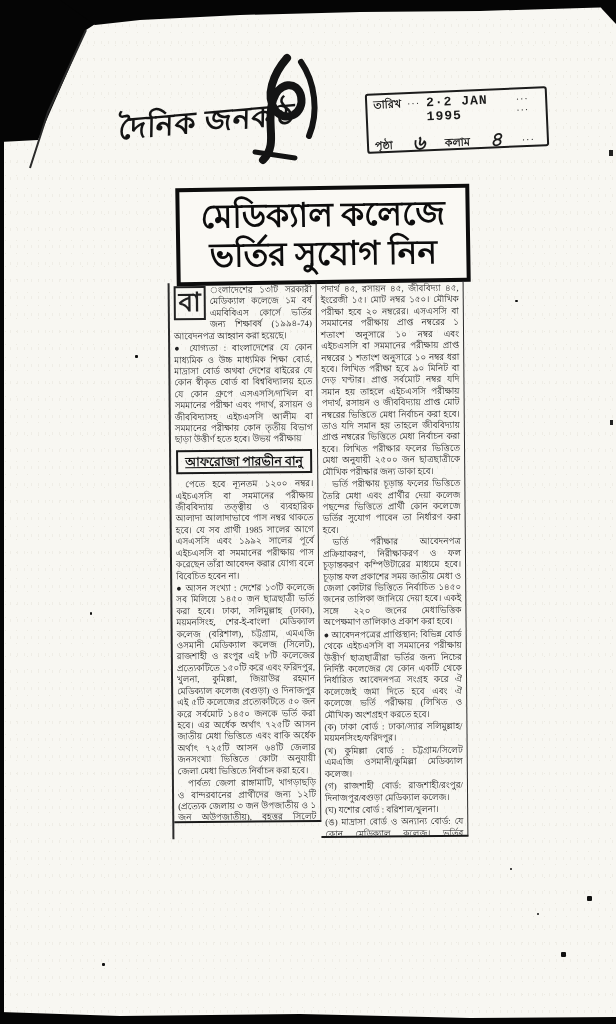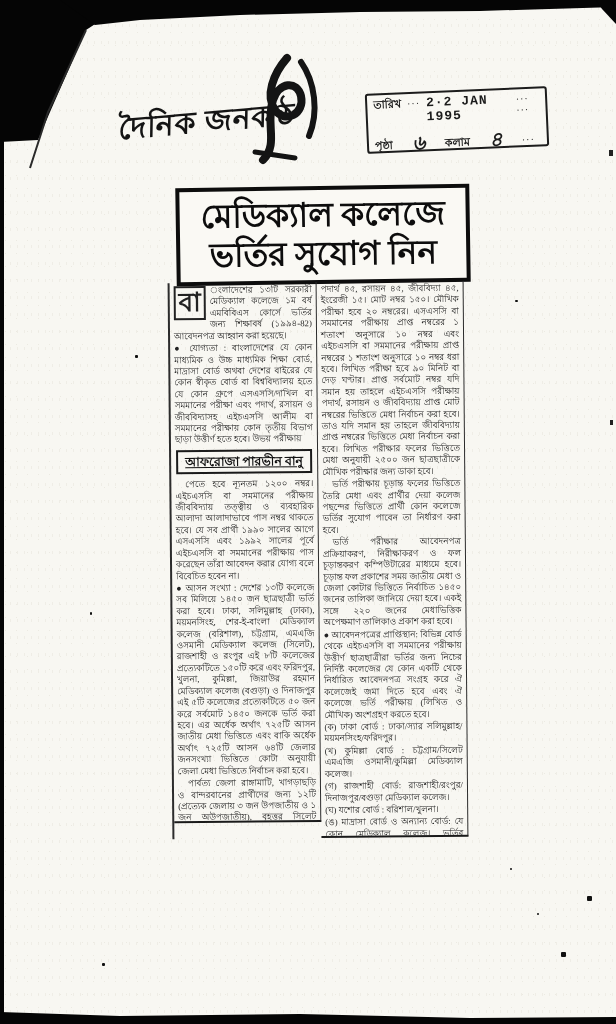--- a/index.html
+++ b/index.html
@@ -78,24 +78,24 @@
     </div>
   </div>
 
   <div class="headline-box">
     <div>মেডিক্যাল কলেজে</div>
     <div>ভর্তির সুযোগ নিন</div>
   </div>
 
   <div class="columns">
     <div class="col col1">
-      <p class="para"><span class="dropcap">বা</span><span>ংলাদেশের ১৩টি সরকারী মেডিক্যাল কলেজে ১ম বর্ষ এমবিবিএস কোর্সে ভর্তির জন্য শিক্ষাবর্ষ (১৯৯৪-82) আবেদনপত্র আহ্বান করা হয়েছে।</span></p>
+      <p class="para"><span class="dropcap">বা</span><span>ংলাদেশের ১৩টি সরকারী মেডিক্যাল কলেজে ১ম বর্ষ এমবিবিএস কোর্সে ভর্তির জন্য শিক্ষাবর্ষ (১৯৯৪-74) আবেদনপত্র আহ্বান করা হয়েছে।</span></p>
       <p class="para">● যোগ্যতা : বাংলাদেশের যে কোন মাধ্যমিক ও উচ্চ মাধ্যমিক শিক্ষা বোর্ড, মাদ্রাসা বোর্ড অথবা দেশের বাইরের যে কোন স্বীকৃত বোর্ড বা বিশ্ববিদ্যালয় হতে যে কোন গ্রুপে এসএসসি/দাখিল বা সমমানের পরীক্ষা এবং পদার্থ, রসায়ন ও জীববিদ্যাসহ এইচএসসি আলীম বা সমমানের পরীক্ষায় কোন তৃতীয় বিভাগ ছাড়া উত্তীর্ণ হতে হবে। উভয় পরীক্ষায়</p>
       <div class="byline-box">আফরোজা পারভীন বানু</div>
-      <p class="para indent">পেতে হবে ন্যূনতম ১২০০ নম্বর। এইচএসসি বা সমমানের পরীক্ষায় জীববিদ্যায় তত্ত্বীয় ও ব্যবহারিক আলাদা আলাদাভাবে পাস নম্বর থাকতে হবে। যে সব প্রার্থী ১৯৯০ সালের আগে এসএসসি এবং ১৯৯২ সালের পূর্বে এইচএসসি বা সমমানের পরীক্ষায় পাস করেছেন তাঁরা আবেদন করার যোগ্য বলে বিবেচিত হবেন না।</p>
+      <p class="para indent">পেতে হবে ন্যূনতম ১২০০ নম্বর। এইচএসসি বা সমমানের পরীক্ষায় জীববিদ্যায় তত্ত্বীয় ও ব্যবহারিক আলাদা আলাদাভাবে পাস নম্বর থাকতে হবে। যে সব প্রার্থী 1985 সালের আগে এসএসসি এবং ১৯৯২ সালের পূর্বে এইচএসসি বা সমমানের পরীক্ষায় পাস করেছেন তাঁরা আবেদন করার যোগ্য বলে বিবেচিত হবেন না।</p>
       <p class="para">● আসন সংখ্যা : দেশের ১৩টি কলেজে সব মিলিয়ে ১৪৫০ জন ছাত্রছাত্রী ভর্তি করা হবে। ঢাকা, সলিমুল্লাহ (ঢাকা), ময়মনসিংহ, শের-ই-বাংলা মেডিক্যাল কলেজ (বরিশাল), চট্টগ্রাম, এমএজি ওসমানী মেডিক্যাল কলেজ (সিলেট), রাজশাহী ও রংপুর এই ৮টি কলেজের প্রত্যেকটিতে ১৫০টি করে এবং ফরিদপুর, খুলনা, কুমিল্লা, জিয়াউর রহমান মেডিক্যাল কলেজ (বগুড়া) ও দিনাজপুর এই ৫টি কলেজের প্রত্যেকটিতে ৫০ জন করে সর্বমোট ১৪৫০ জনকে ভর্তি করা হবে। এর অর্ধেক অর্থাৎ ৭২৫টি আসন জাতীয় মেধা ভিত্তিতে এবং বাকি অর্ধেক অর্থাৎ ৭২৫টি আসন ৬৪টি জেলার জনসংখ্যা ভিত্তিতে কোটা অনুযায়ী জেলা মেধা ভিত্তিতে নির্বাচন করা হবে।</p>
       <p class="para indent">পার্বত্য জেলা রাঙ্গামাটি, খাগড়াছড়ি ও বান্দরবানের প্রার্থীদের জন্য ১২টি (প্রত্যেক জেলায় ৩ জন উপজাতীয় ও ১ জন অউপজাতীয়), বৃহত্তর সিলেট জেলার উপজাতীয় প্রার্থীদের জন্য ২টি ও অন্যান্য জেলার উপজাতীয় প্রার্থীদের জন্য ২টিসহ সর্বমোট ১৬টি অতিরিক্ত আসন সংরক্ষিত। তবে তাদের উল্লিখিত শিক্ষাগত যোগ্যতা থাকতে হবে এবং একই ভর্তি পরীক্ষা দিতে হবে।</p>
 
     </div>
     <div class="col col2">
       <p class="para">পদার্থ ৪৫, রসায়ন ৪৫, জীববিদ্যা ৪৫, ইংরেজী ১৫। মোট নম্বর ১৫০। মৌখিক পরীক্ষা হবে ২০ নম্বরের। এসএসসি বা সমমানের পরীক্ষায় প্রাপ্ত নম্বরের ১ শতাংশ অনুসারে ১০ নম্বর এবং এইচএসসি বা সমমানের পরীক্ষায় প্রাপ্ত নম্বরের ১ শতাংশ অনুসারে ১০ নম্বর ধরা হবে। লিখিত পরীক্ষা হবে ৯০ মিনিট বা দেড় ঘণ্টার। প্রাপ্ত সর্বমোট নম্বর যদি সমান হয় তাহলে এইচএসসি পরীক্ষায় পদার্থ, রসায়ন ও জীববিদ্যায় প্রাপ্ত মোট নম্বরের ভিত্তিতে মেধা নির্বাচন করা হবে। তাও যদি সমান হয় তাহলে জীববিদ্যায় প্রাপ্ত নম্বরের ভিত্তিতে মেধা নির্বাচন করা হবে। লিখিত পরীক্ষার ফলের ভিত্তিতে মেধা অনুযায়ী ২৫০০ জন ছাত্রছাত্রীকে মৌখিক পরীক্ষার জন্য ডাকা হবে।</p>
       <p class="para indent">ভর্তি পরীক্ষায় চূড়ান্ত ফলের ভিত্তিতে তৈরি মেধা এবং প্রার্থীর দেয়া কলেজ পছন্দের ভিত্তিতে প্রার্থী কোন কলেজে ভর্তির সুযোগ পাবেন তা নির্ধারণ করা হবে।</p>
       <p class="para indent">ভর্তি পরীক্ষার আবেদনপত্র প্রক্রিয়াকরণ, নিরীক্ষাকরণ ও ফল চূড়ান্তকরণ কম্পিউটারের মাধ্যমে হবে। চূড়ান্ত ফল প্রকাশের সময় জাতীয় মেধা ও জেলা কোটার ভিত্তিতে নির্বাচিত ১৪৫০ জনের তালিকা জানিয়ে দেয়া হবে। একই সঙ্গে ২২০ জনের মেধাভিত্তিক অপেক্ষমাণ তালিকাও প্রকাশ করা হবে।</p>
       <p class="para">● আবেদনপত্রের প্রাপ্তিস্থান: বিভিন্ন বোর্ড থেকে এইচএসসি বা সমমানের পরীক্ষায় উত্তীর্ণ ছাত্রছাত্রীরা ভর্তির জন্য নিচের নির্দিষ্ট কলেজের যে কোন একটি থেকে নির্ধারিত আবেদনপত্র সংগ্রহ করে ঐ কলেজেই জমা দিতে হবে এবং ঐ কলেজে ভর্তি পরীক্ষায় (লিখিত ও মৌখিক) অংশগ্রহণ করতে হবে।</p>
       <p class="para">(ক) ঢাকা বোর্ড : ঢাকা/স্যার সলিমুল্লাহ/ময়মনসিংহ/ফরিদপুর।</p>

